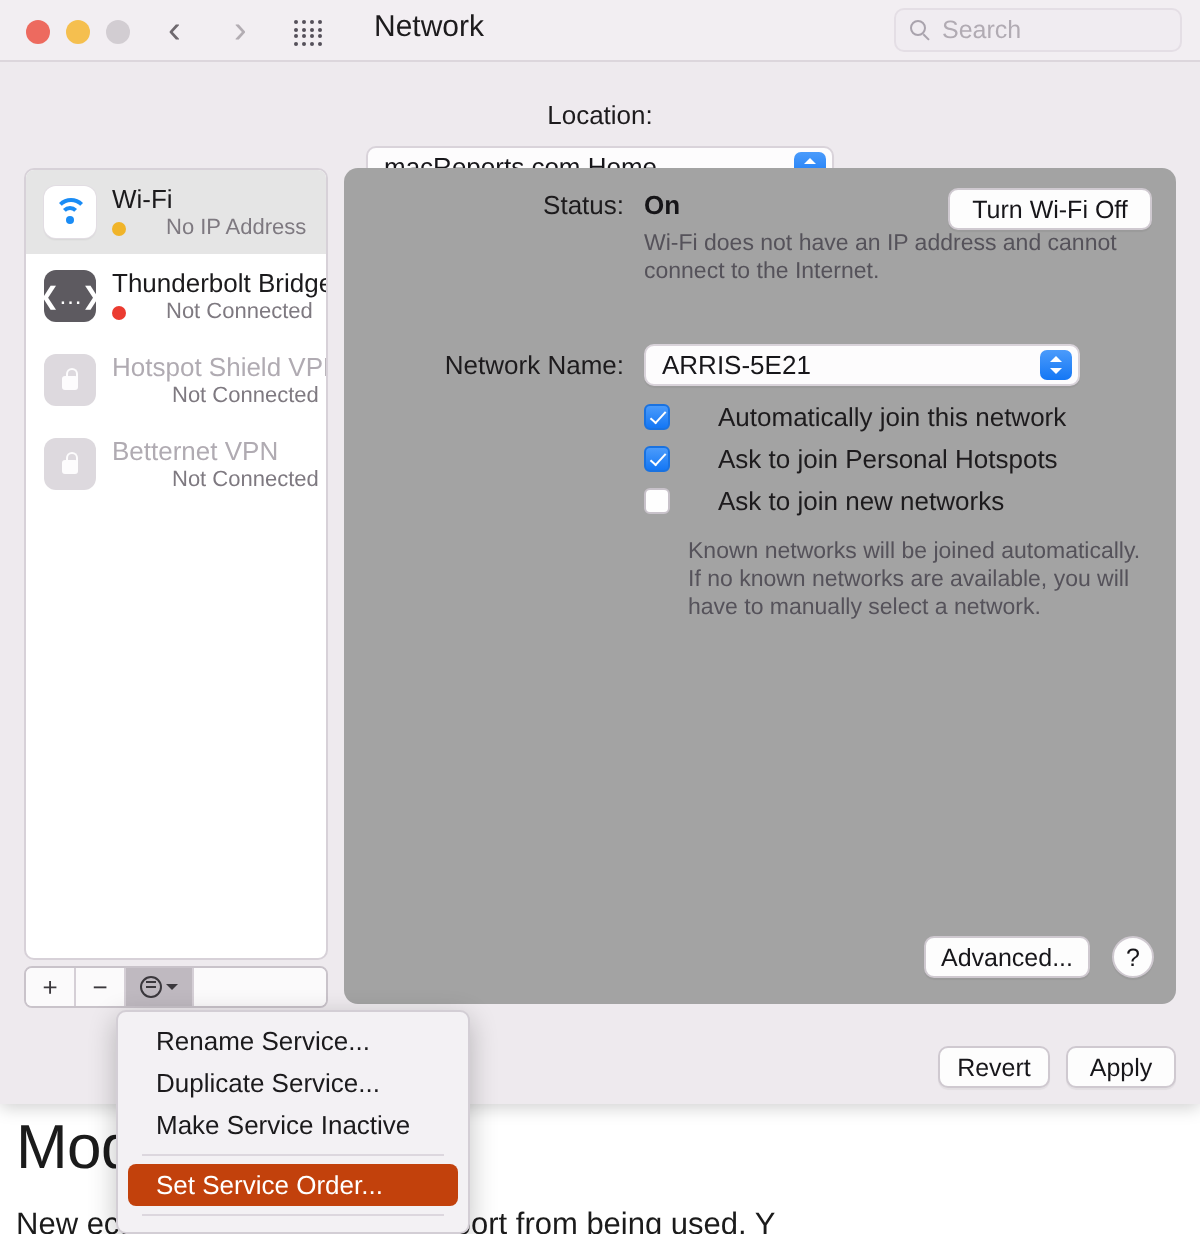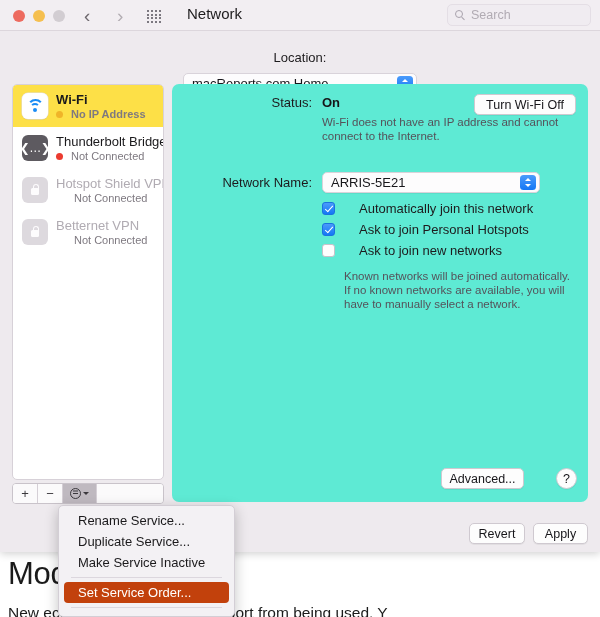--- a/index.html
+++ b/index.html
@@ -112,28 +112,28 @@
   .sidebar {
     position: absolute; left: 12px; top: 84px;
     width: 152px; height: 396px;
     background: #ffffff; border: 1px solid #d7d1d8;
     border-radius: 5px; overflow: hidden;
   }
   .svc {
     display: flex; align-items: center; gap: 8px;
     padding: 7px 0 7px 9px; height: 42px;
   }
-  .svc.selected { background: #fde047; font-weight: bold; }
+  .svc.selected { background: #e5e5e5; }
   .svc-ico { width: 26px; height: 26px; flex: 0 0 auto; position: relative; }
   .svc-txt { display: flex; flex-direction: column; gap: 1px; min-width: 0; }
   .svc-name { font-size: 13px; color: #1b1a1c; white-space: nowrap; }
   .svc-name.dim { color: #b0abb2; }
   .svc-stat {
     font-size: 11px; color: #7e7980; display: flex;
-    align-items: center; gap: 8px; white-space: nowrap;
+    align-items: center; gap: 20px; white-space: nowrap;
   }
   .dot { width: 7px; height: 7px; border-radius: 50%; flex: 0 0 auto; }
 
   
   .ico-wifi {
     background: #fff; border-radius: 6px;
     box-shadow: 0 0 0 0.5px #e2dde3, 0 1px 1px rgba(0,0,0,.07);
   }
   .ico-wifi em {
     position: absolute; border: 2px solid #1a8cf5;
@@ -193,21 +193,21 @@
   }
   .caret-d {
     width: 0; height: 0; border-left: 3.2px solid transparent;
     border-right: 3.2px solid transparent; border-top: 3.8px solid #3b383d;
   }
 
   
   .detail {
     position: absolute; left: 172px; top: 84px;
     width: 416px; height: 418px;
-    background: #5eead4; border-radius: 7px;
+    background: #a3a3a3; border-radius: 7px;
   }
   .field-label {
     font-size: 13px; color: #1d1b1d; text-align: right;
     position: absolute; white-space: nowrap;
   }
   .status-val { position: absolute; font-size: 13px; font-weight: bold; color: #161518; }
   .status-desc {
     position: absolute; font-size: 11.5px; color: #55525a;
     line-height: 14px; width: 262px;
   }
@@ -236,21 +236,21 @@
     content: ""; position: absolute; left: 3.6px; top: 1px;
     width: 3.4px; height: 7px; border: solid #fff;
     border-width: 0 1.8px 1.8px 0; transform: rotate(42deg);
   }
   .cb.off { background: #fefefe; border: 1px solid #c8c2ca; }
   .hint {
     position: absolute; font-size: 11.5px; color: #55525a;
     line-height: 14px; width: 232px;
   }
   #show-status-row { left: 21px; top: 388px; }
-  #advanced-button { right: 64px; top: 384px; width: 83px; height: 21px; }
+  #advanced-button { right: 43px; top: 384px; width: 83px; height: 21px; }
   #help-button {
     right: 11px; top: 384px; width: 21px; height: 21px; border-radius: 50%;
   }
 
   
   #revert-button { left: 469px; top: 523px; width: 56px; height: 21px; }
   #apply-button  { left: 533px; top: 523px; width: 55px; height: 21px; }
   .win-btn {
     position: absolute; border-radius: 5px; background: #fdfdfd;
     border: 1px solid #cfc9d0; box-shadow: 0 1px 0.5px rgba(0,0,0,.05);

